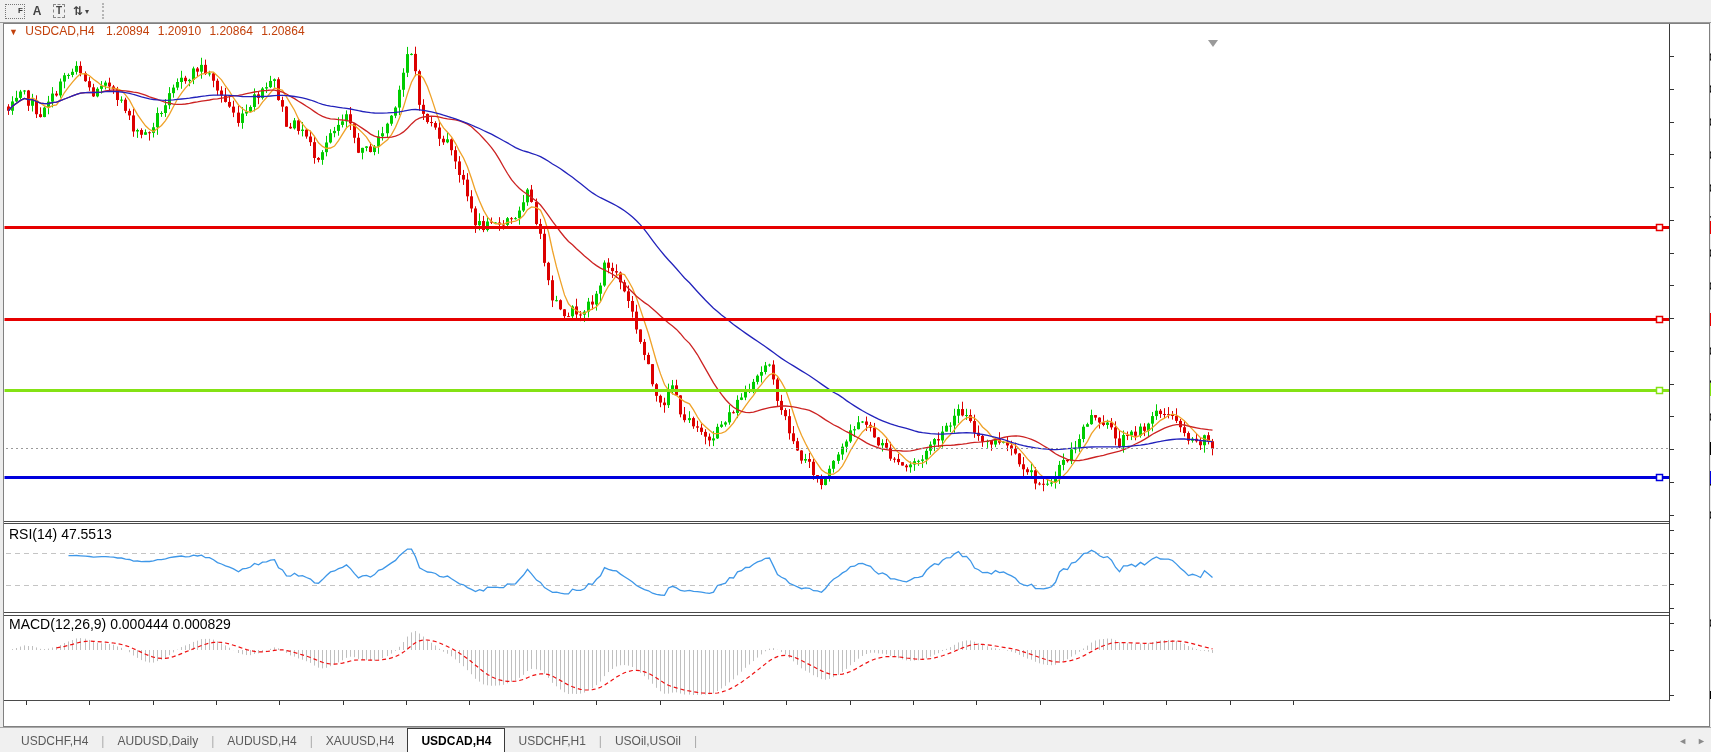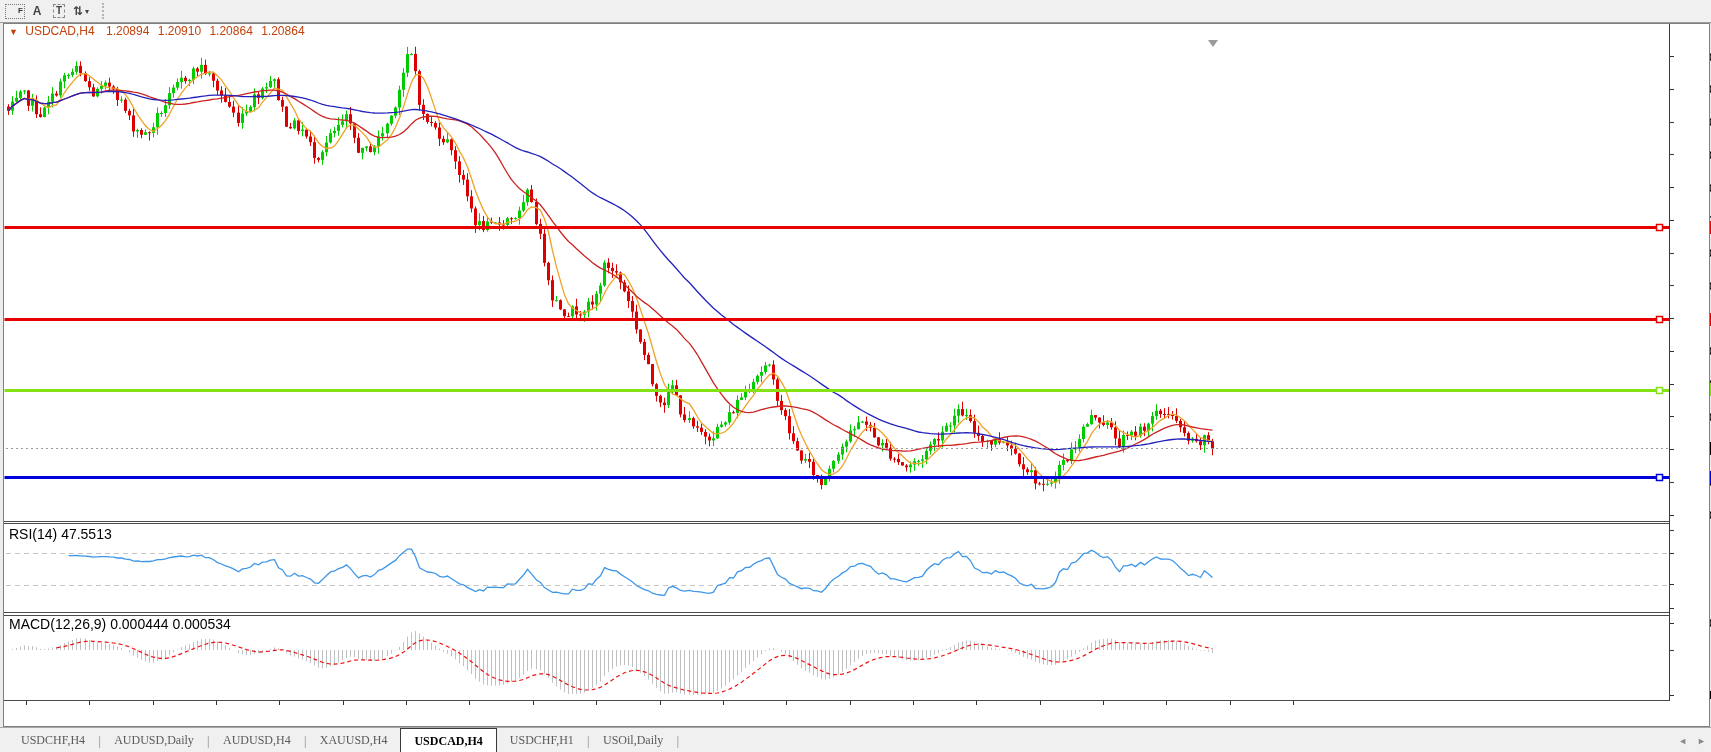--- a/index.html
+++ b/index.html
@@ -24,21 +24,21 @@
   .title .tri{font-size:9px;margin-right:4px;}
   .panelabel{font-size:14px;color:#000;}
   .ticklabel{position:absolute;left:1675px;font-size:11px;font-weight:bold;color:#000;
     height:12px;line-height:12px;white-space:nowrap;}
   .axisbox{position:absolute;left:1670px;width:41px;height:13px;color:#fff;
     font-size:10.5px;font-weight:bold;text-align:center;line-height:13px;}
   .datelabel{position:absolute;top:706px;font-size:11px;font-weight:bold;color:#000;white-space:nowrap;}
   
   #tabbar{position:absolute;left:0;top:727px;width:1711px;height:25px;background:#f0f0f0;
     border-top:1px solid #a8a8a8;z-index:3;display:flex;align-items:stretch;font-size:12px;color:#5a5a5a;}
-  .tab{display:flex;align-items:center;padding:4px 13px;white-space:nowrap;font-family:Liberation Serif, serif;}
+  .tab{display:flex;align-items:center;padding:4px 13px;white-space:nowrap;}
   .tab.active{background:#fff;border:1px solid #3a3a3a;border-bottom:none;color:#000;font-weight:bold;}
   .tabsep{display:flex;align-items:center;color:#a9a9a9;}
   #tabspacer{flex:1;}
   .tabarrow{display:flex;align-items:center;color:#8a8a8a;font-size:9px;padding:0 5px;}
 </style>
 </head>
 <body>
 
 <div id="stage">
   <svg id="plot" width="1711" height="752" xmlns="http://www.w3.org/2000/svg">
@@ -1031,21 +1031,21 @@
     <span style="margin-left:8px;">1.20894</span>
     <span style="margin-left:5px;">1.20910</span>
     <span style="margin-left:5px;">1.20864</span>
     <span style="margin-left:5px;">1.20864</span>
   </div>
 
   <div class="ovl panelabel" style="left:9px;top:526px;">
     <span>RSI(14)</span> <span>47.5513</span>
   </div>
   <div class="ovl panelabel" style="left:9px;top:616px;">
-    <span>MACD(12,26,9)</span> <span>0.000444</span> <span>0.000534</span>
+    <span>MACD(12,26,9)</span> <span>0.000444</span> <span>0.000829</span>
   </div>
 
   <div id="priceAxis">
       <div class="ticklabel" style="top: 51px;">1.26430</div>
       <div class="ticklabel" style="top: 83px;">1.25970</div>
       <div class="ticklabel" style="top: 116px;">1.25500</div>
       <div class="ticklabel" style="top: 149px;">1.25040</div>
       <div class="ticklabel" style="top: 182px;">1.24570</div>
       <div class="ticklabel" style="top: 214px;">1.24110</div>
       <div class="ticklabel" style="top: 247px;">1.23640</div>
@@ -1099,19 +1099,19 @@
       <div class="tab">USDCHF,H4</div>
       <div class="tabsep">|</div>
       <div class="tab">AUDUSD,Daily</div>
       <div class="tabsep">|</div>
       <div class="tab">AUDUSD,H4</div>
       <div class="tabsep">|</div>
       <div class="tab">XAUUSD,H4</div>
       <div class="tab active">USDCAD,H4</div>
       <div class="tab">USDCHF,H1</div>
       <div class="tabsep">|</div>
-      <div class="tab">USOil,Daily</div>
+      <div class="tab">USOil,USOil</div>
       <div class="tabsep">|</div>
       <div id="tabspacer"></div>
       <div class="tabarrow">◄</div>
       <div class="tabarrow">►</div>
     </div>
 </div>
 
 </body></html>

